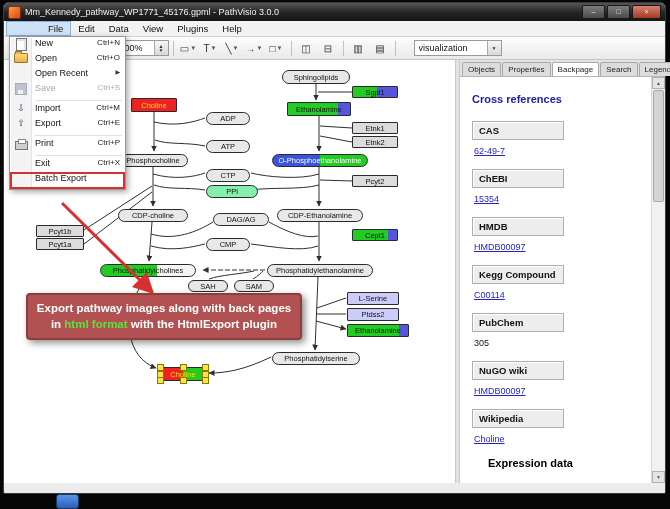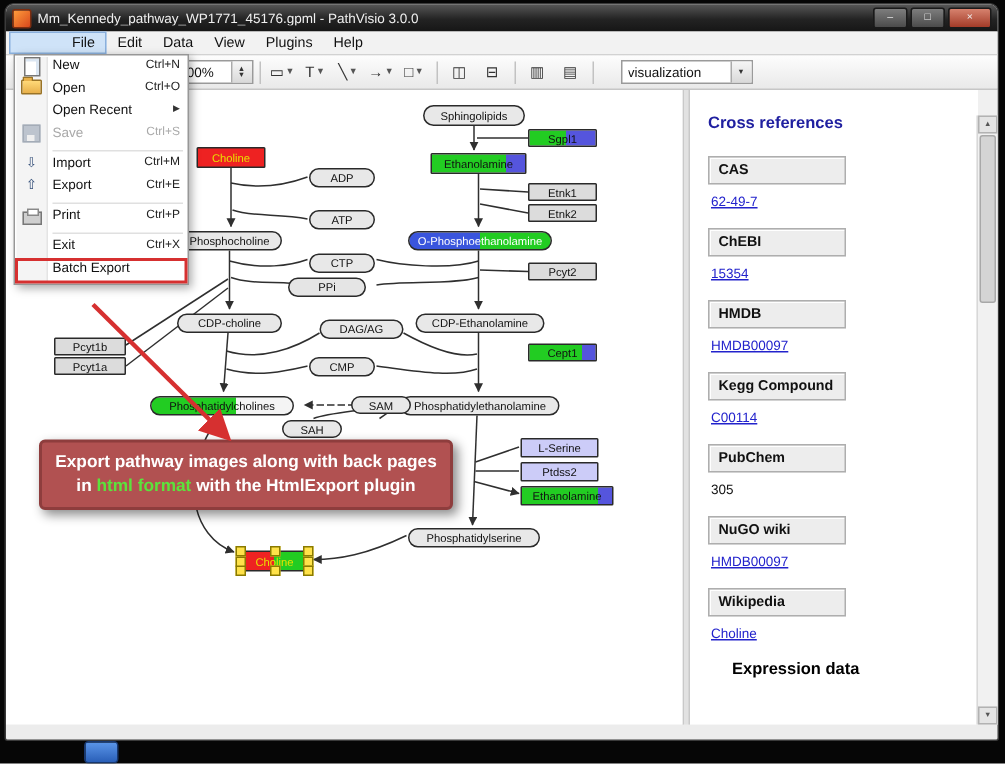--- a/index.html
+++ b/index.html
@@ -268,21 +268,21 @@
           </div>
           <div class="node pill" style="left: 268px; top: 94px; width: 96px; height: 13px; background: linear-gradient(to right, rgb(58, 85, 221) 0%, rgb(58, 85, 221) 50%, rgb(34, 204, 34) 50%, rgb(34, 204, 34) 100%); color: rgb(255, 255, 255);">
             <span class="nlabel">O-Phosphoethanolamine</span>
           </div>
           <div class="node pill" style="left: 202px; top: 109px; width: 44px; height: 13px; background: rgb(232, 232, 232);">
             <span class="nlabel">CTP</span>
           </div>
           <div class="node rect" style="left: 348px; top: 115px; width: 46px; height: 12px; background: rgb(220, 220, 220);">
             <span class="nlabel">Pcyt2</span>
           </div>
-          <div class="node pill" style="left: 188px; top: 125px; width: 52px; height: 13px; background: #e5e5e5;">
+          <div class="node pill" style="left: 202px; top: 125px; width: 52px; height: 13px; background: #86efac;">
             <span class="nlabel">PPi</span>
           </div>
           <div class="node pill" style="left: 114px; top: 149px; width: 70px; height: 13px; background: rgb(232, 232, 232);">
             <span class="nlabel">CDP-choline</span>
           </div>
           <div class="node pill" style="left: 209px; top: 153px; width: 56px; height: 13px; background: rgb(232, 232, 232);">
             <span class="nlabel">DAG/AG</span>
           </div>
           <div class="node pill" style="left: 273px; top: 149px; width: 86px; height: 13px; background: rgb(232, 232, 232);">
             <span class="nlabel">CDP-Ethanolamine</span>
@@ -301,21 +301,21 @@
           </div>
           <div class="node pill" style="left: 96px; top: 204px; width: 96px; height: 13px; background: linear-gradient(to right, rgb(34, 204, 34) 0%, rgb(34, 204, 34) 60%, rgb(244, 244, 244) 60%, rgb(244, 244, 244) 100%);">
             <span class="nlabel">Phosphatidylcholines</span>
           </div>
           <div class="node pill" style="left: 263px; top: 204px; width: 106px; height: 13px; background: rgb(232, 232, 232);">
             <span class="nlabel">Phosphatidylethanolamine</span>
           </div>
           <div class="node pill" style="left: 184px; top: 220px; width: 40px; height: 12px; background: rgb(232, 232, 232);">
             <span class="nlabel">SAH</span>
           </div>
-          <div class="node pill" style="left: 230px; top: 204px; width: 40px; height: 12px; background: rgb(232, 232, 232);">
+          <div class="node pill" style="left: 230px; top: 220px; width: 40px; height: 12px; background: rgb(232, 232, 232);">
             <span class="nlabel">SAM</span>
           </div>
           <div class="node rect" style="left: 343px; top: 232px; width: 52px; height: 13px; background: rgb(204, 204, 248);">
             <span class="nlabel">L-Serine</span>
           </div>
           <div class="node rect" style="left: 343px; top: 248px; width: 52px; height: 13px; background: rgb(204, 204, 248);">
             <span class="nlabel">Ptdss2</span>
           </div>
           <div class="node rect" style="left: 343px; top: 264px; width: 62px; height: 13px; background: linear-gradient(to right, rgb(34, 204, 34) 0%, rgb(34, 204, 34) 85%, rgb(85, 85, 221) 85%, rgb(85, 85, 221) 100%);">
             <span class="nlabel">Ethanolamine</span>
@@ -336,20 +336,27 @@
           </div>
         </div>
       <div class="annotation">
         <span>Export pathway images along with back pages in </span><span class="hl-green">html format</span><span> with the HtmlExport plugin</span>
       </div>
     </div>
 
     <div class="splitter"></div>
 
     <div class="sidebar">
+      <div class="tabs">
+          <div class="tab">Objects</div>
+          <div class="tab">Properties</div>
+          <div class="tab active">Backpage</div>
+          <div class="tab">Search</div>
+          <div class="tab">Legend</div>
+        </div>
       <div class="backpage">
         <div class="xref-title">Cross references</div>
         <div id="xref-sections">
             <div class="xref">
               <div class="xref-head">CAS</div>
               <div class="xref-link">62-49-7</div>
             </div>
             <div class="xref">
               <div class="xref-head">ChEBI</div>
               <div class="xref-link">15354</div>

